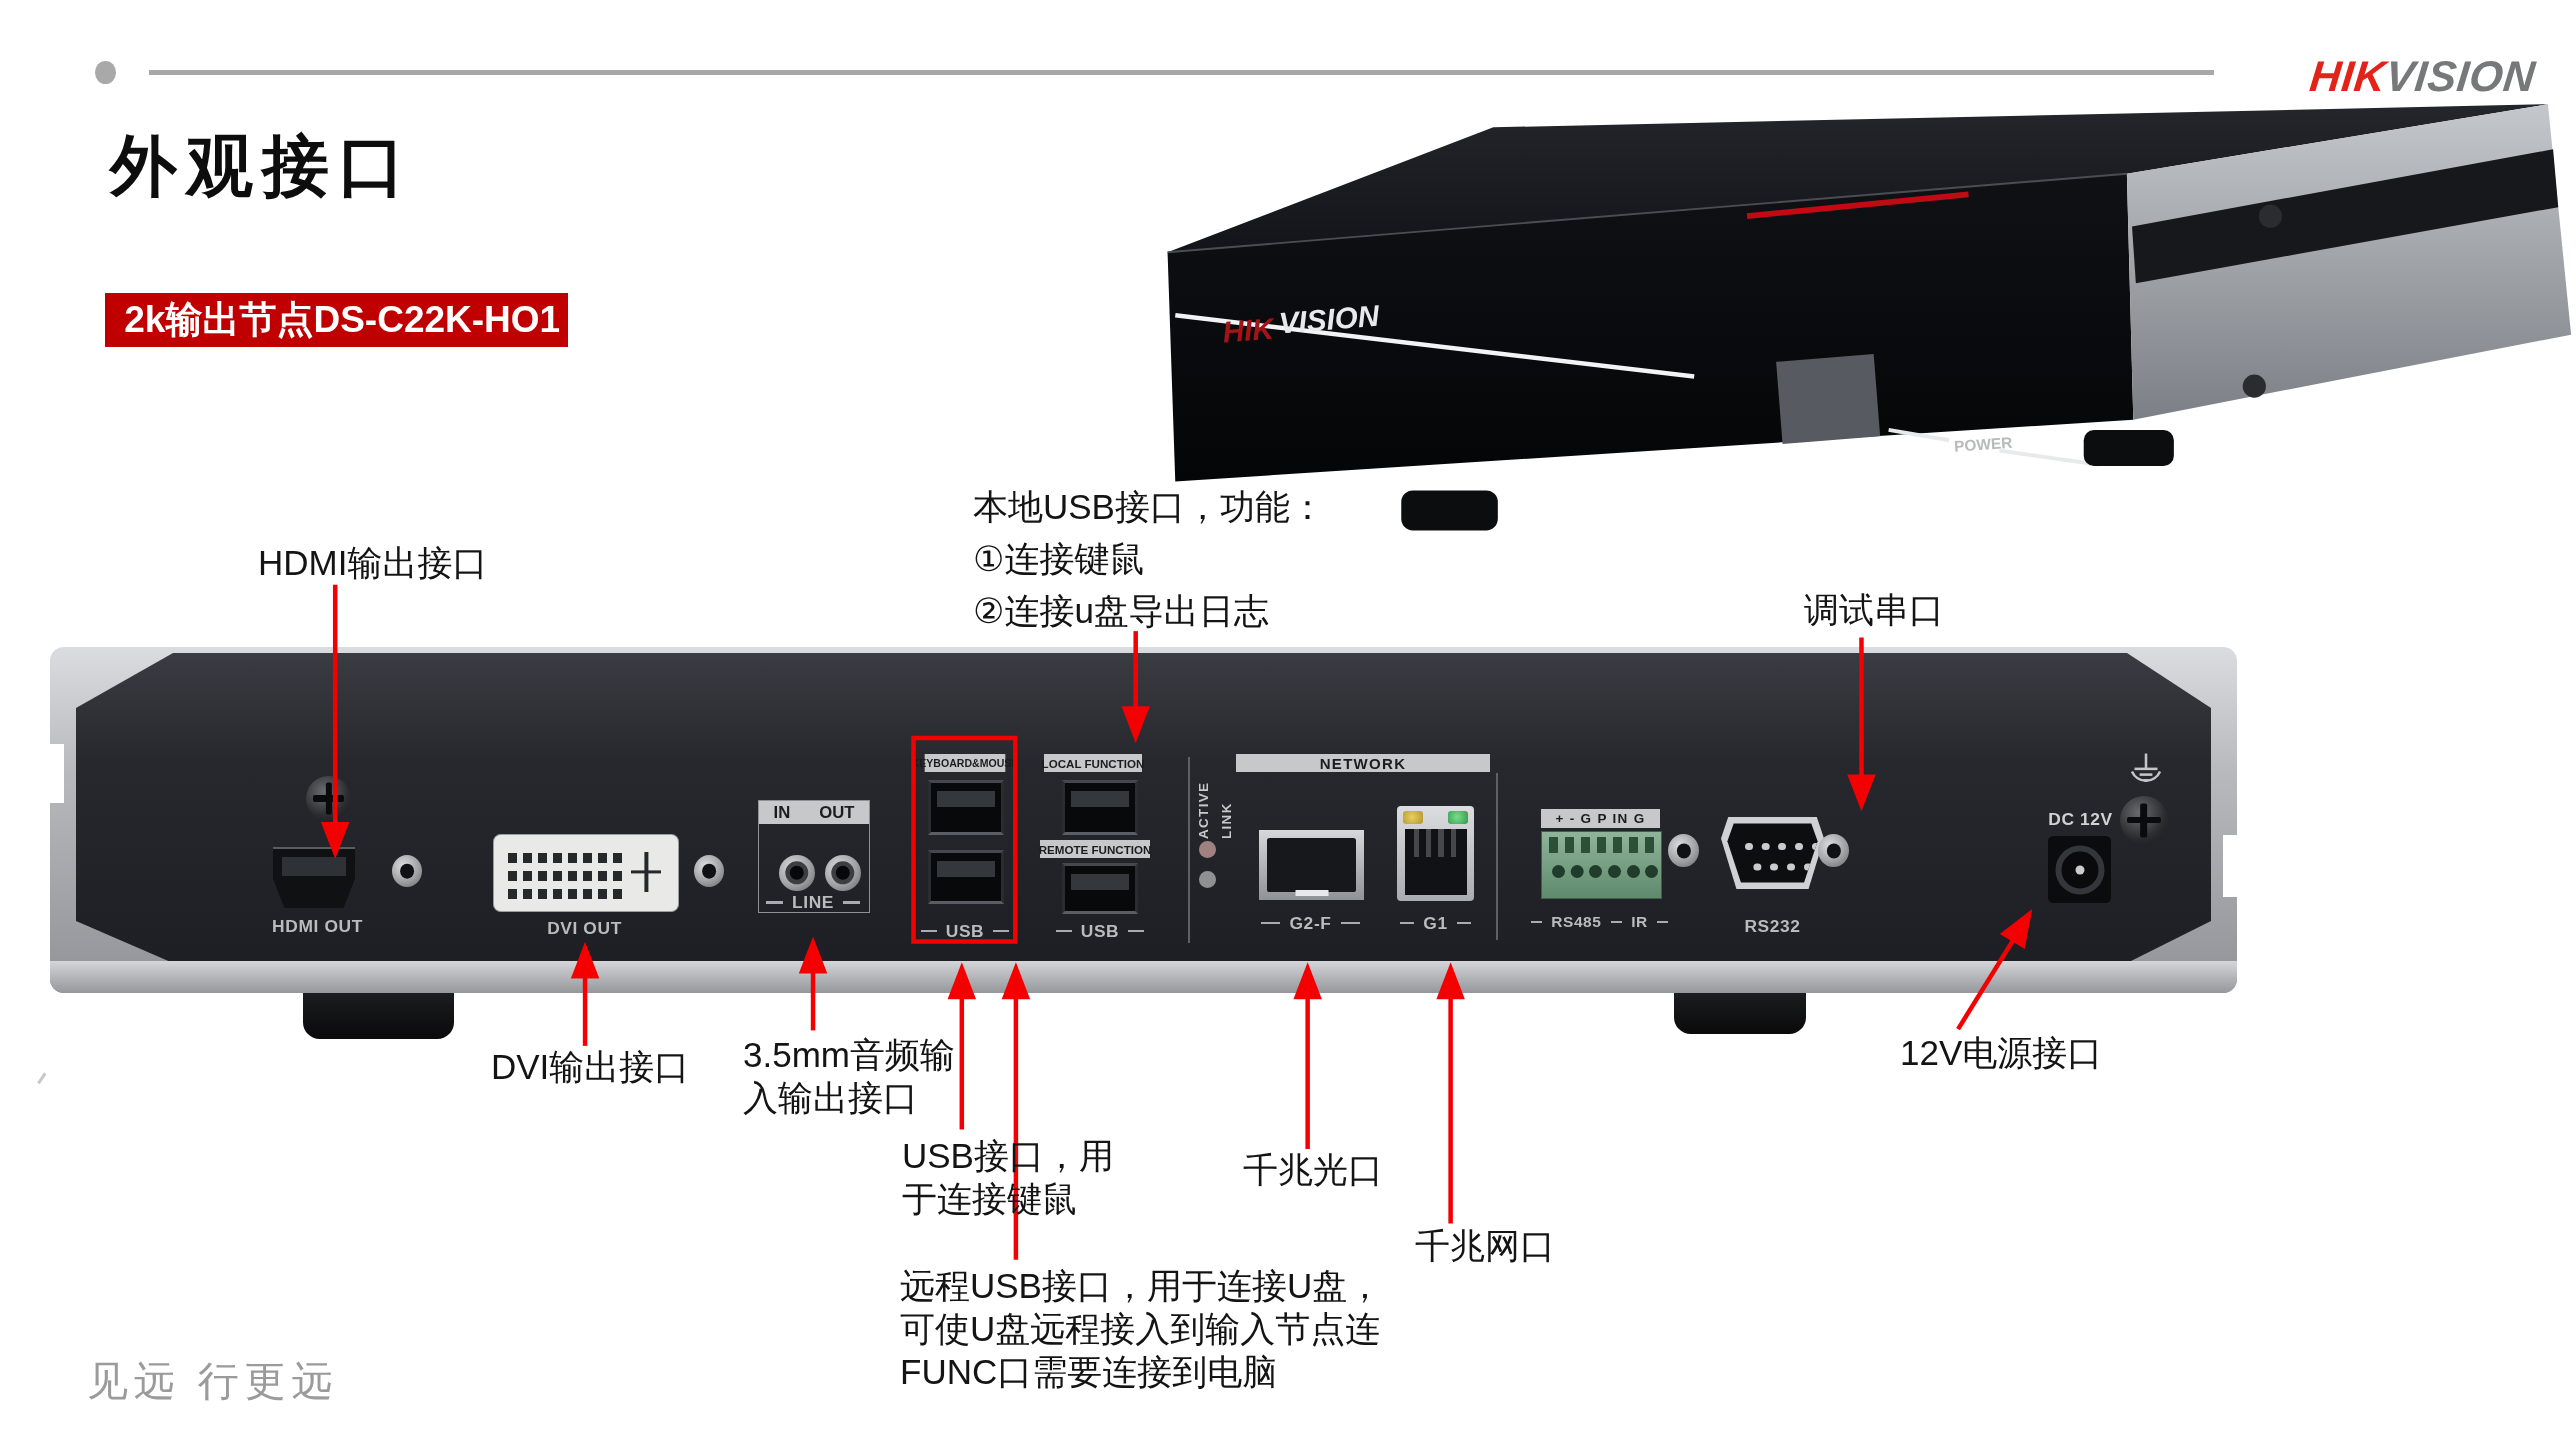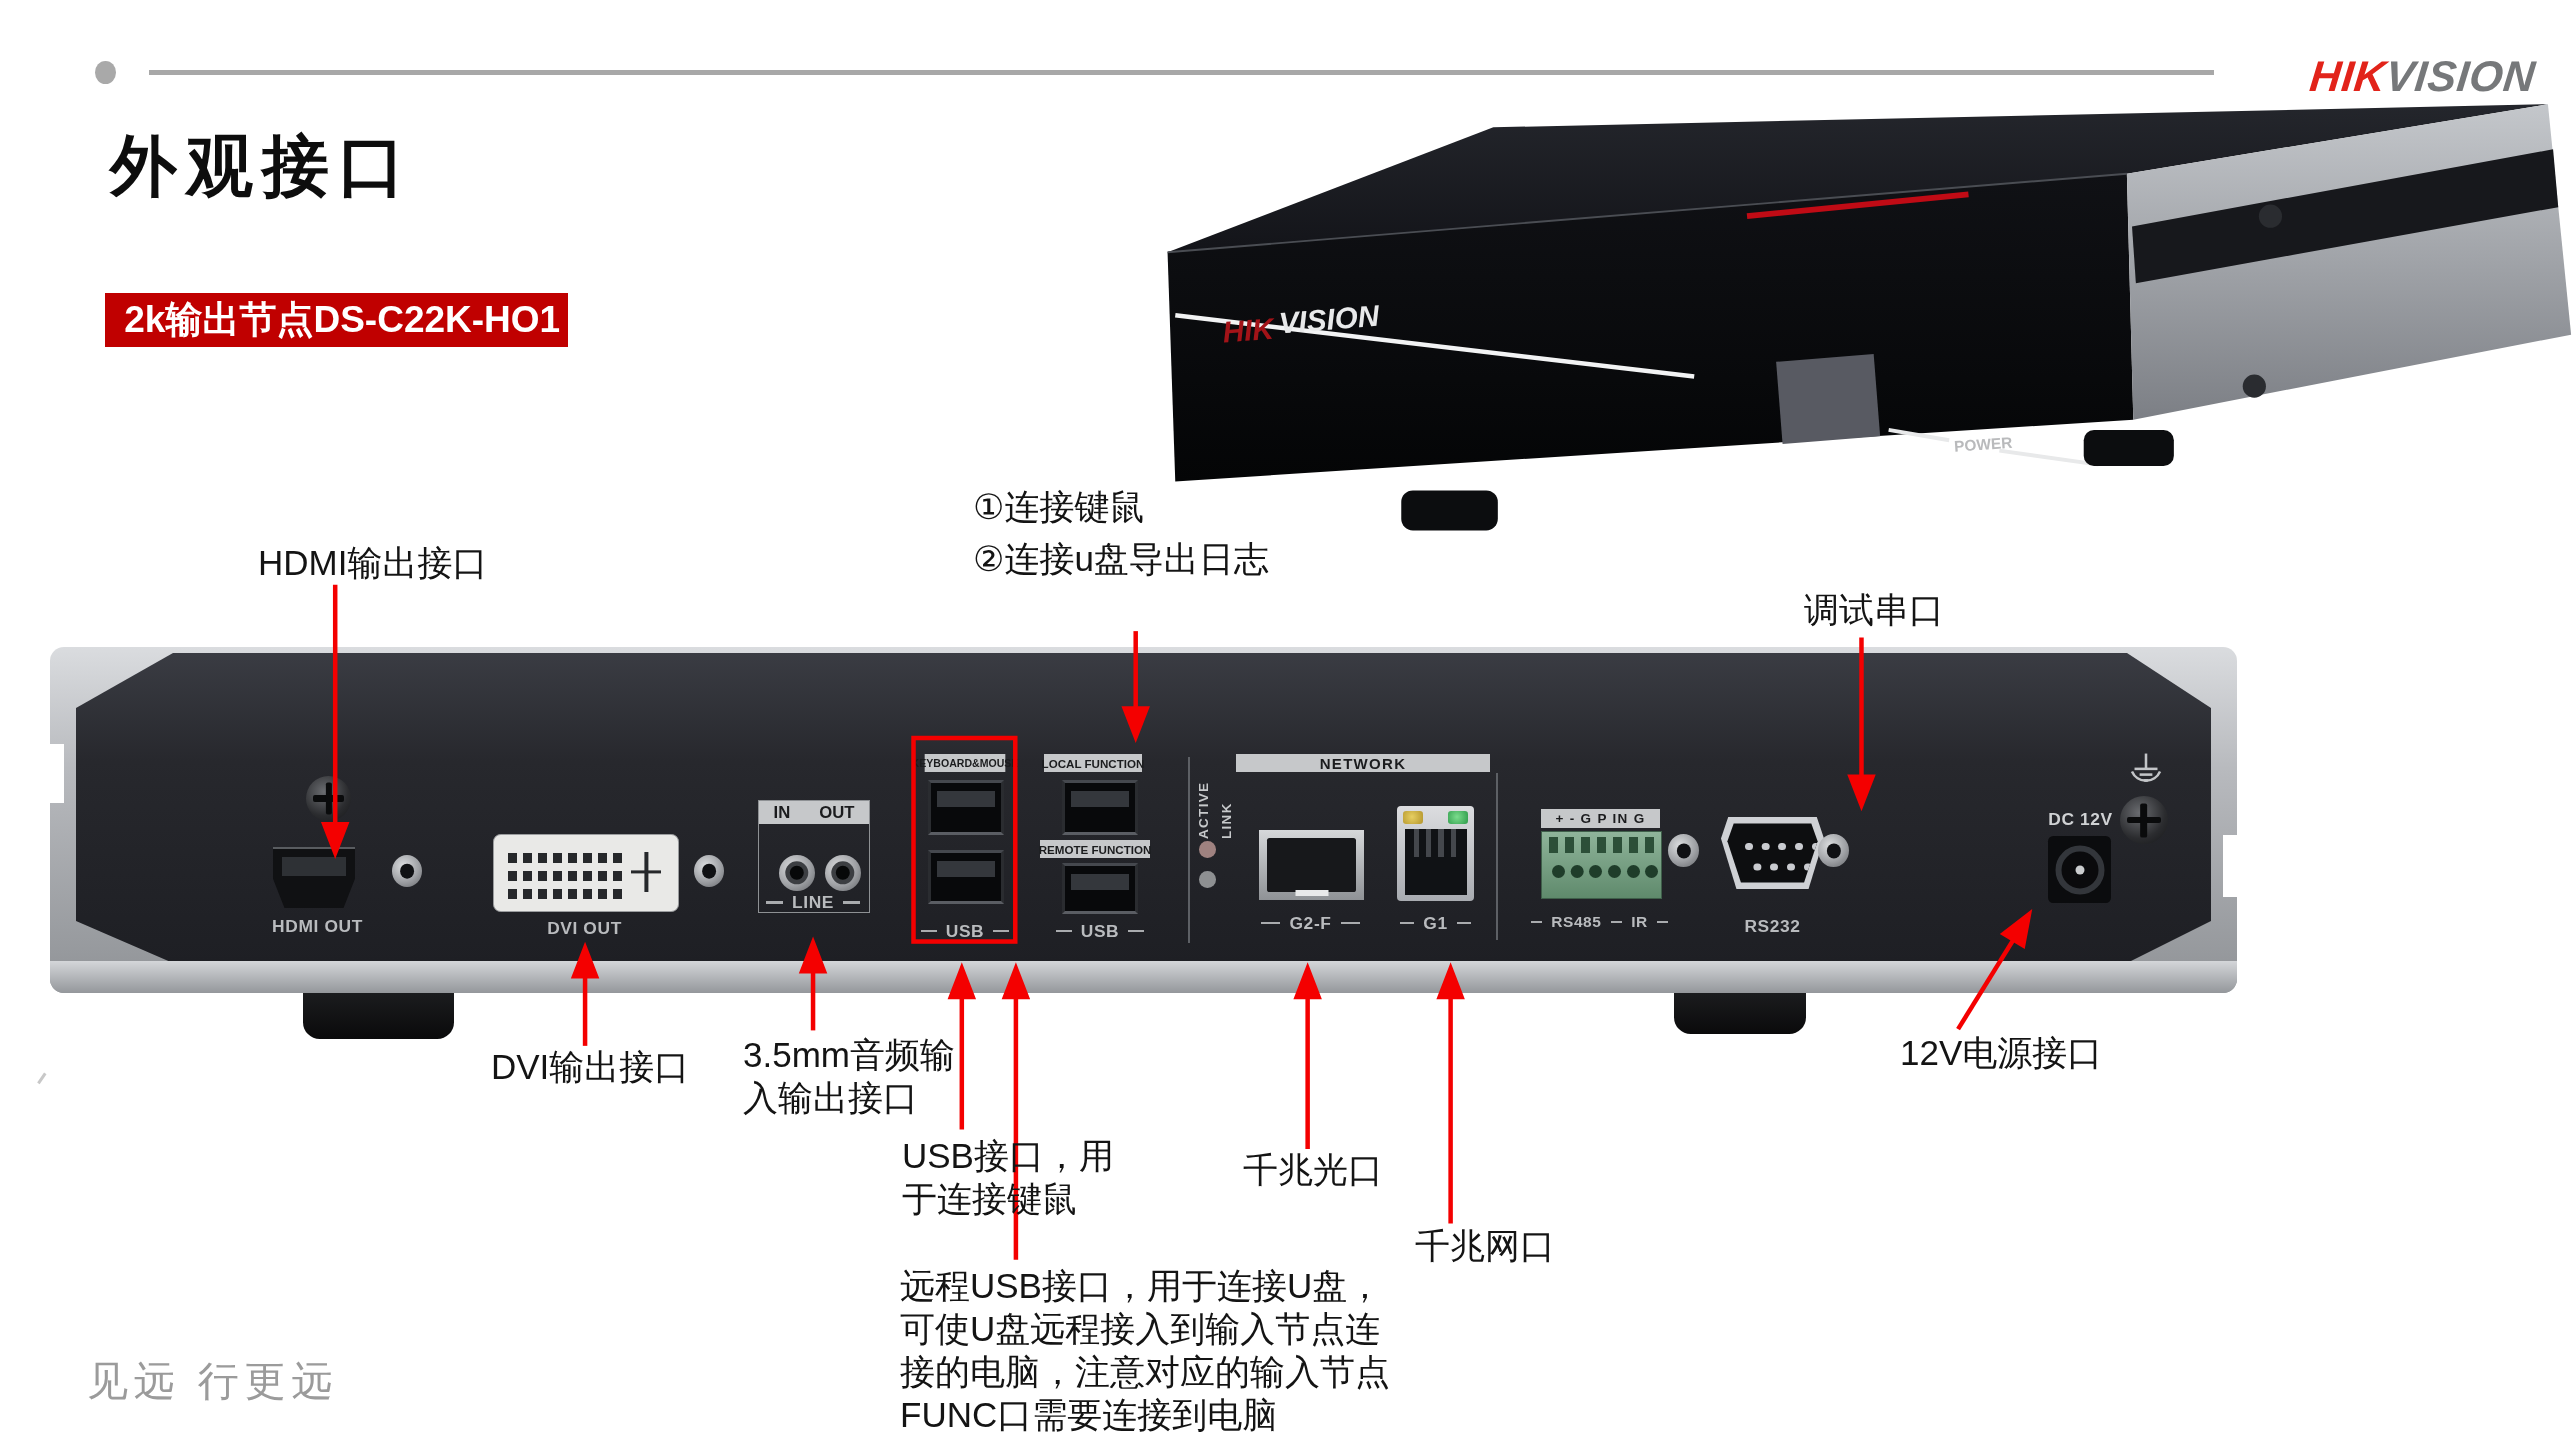--- a/index.html
+++ b/index.html
@@ -304,40 +304,40 @@
       <line x1="2252" y1="1900" x2="2252" y2="1548"></line>
       <polygon points="2252,1504 2235,1548 2269,1548"></polygon>
       <line x1="3040" y1="1598" x2="3126" y2="1459"></line>
       <polygon points="3150,1420 3141,1468 3111,1450"></polygon>
       <rect x="1418" y="1146" width="158" height="316" fill="none"></rect>
     </g>
   </svg>
 
   <div class="abs ann" style="left:258px;top:543px;">HDMI输出接口</div>
   <div class="abs ann" style="left:973px;top:481px;line-height:52px;">
+    <div>本地USB接口，功能：</div>
     <div>①连接键鼠</div>
     <div>②连接u盘导出日志</div>
   </div>
   <div class="abs ann" style="left:1804px;top:590px;">调试串口</div>
   <div class="abs ann" style="left:491px;top:1047px;">DVI输出接口</div>
   <div class="abs ann" style="left:743px;top:1033px;line-height:43px;">
     <div>3.5mm音频输</div>
     <div>入输出接口</div>
   </div>
   <div class="abs ann" style="left:902px;top:1134px;line-height:43px;">
     <div>USB接口，用</div>
     <div>于连接键鼠</div>
   </div>
   <div class="abs ann" style="left:1243px;top:1150px;">千兆光口</div>
   <div class="abs ann" style="left:1415px;top:1226px;">千兆网口</div>
   <div class="abs ann" style="left:1900px;top:1033px;">12V电源接口</div>
   <div class="abs ann" style="left:900px;top:1264px;line-height:43px;">
     <div>远程USB接口，用于连接U盘，</div>
     <div>可使U盘远程接入到输入节点连</div>
-    <div>接的电脑，注意对应的输入节点</div>
     <div>FUNC口需要连接到电脑</div>
   </div>
 
   <div class="abs tick"></div>
   <div class="abs footer">见远 行更远</div>
 
 </div>
 
 
 </body></html>

